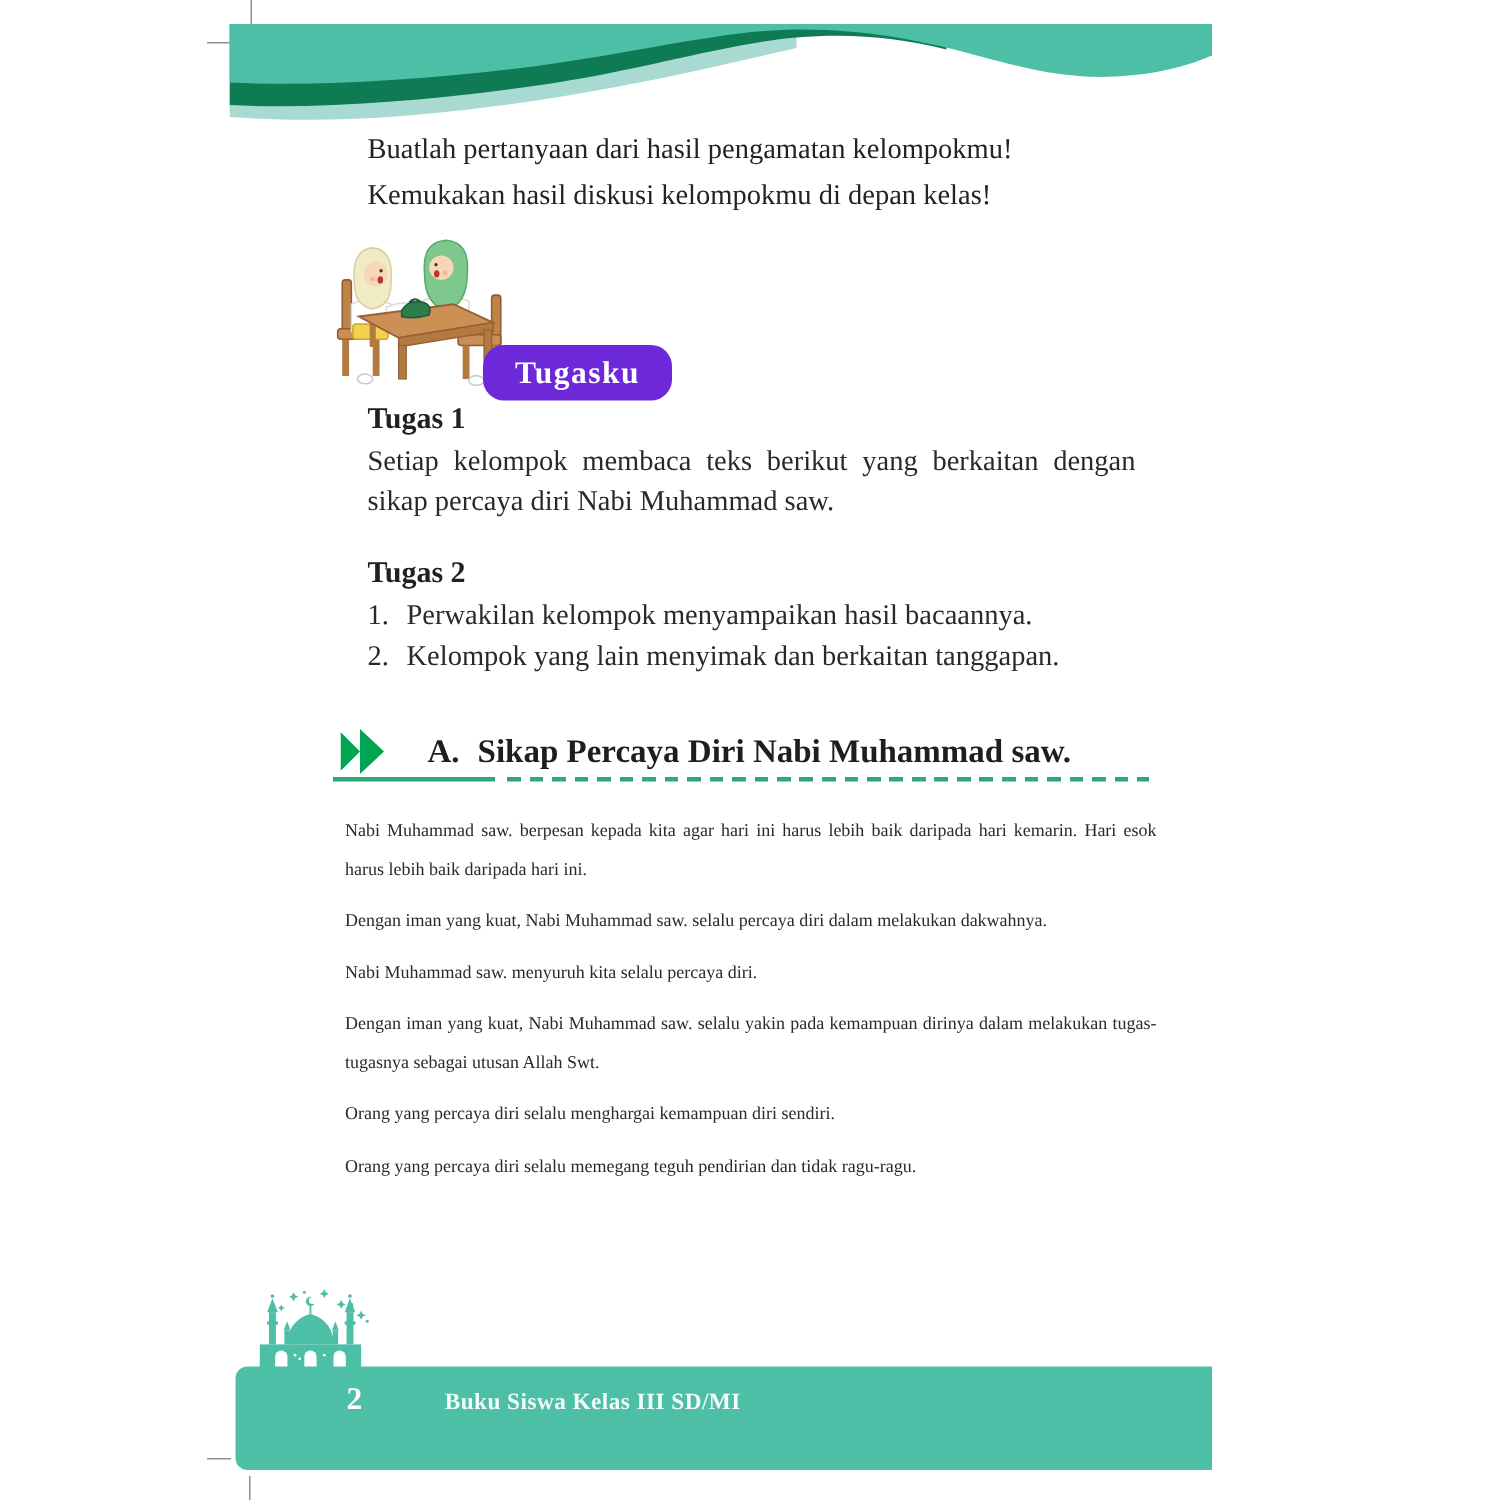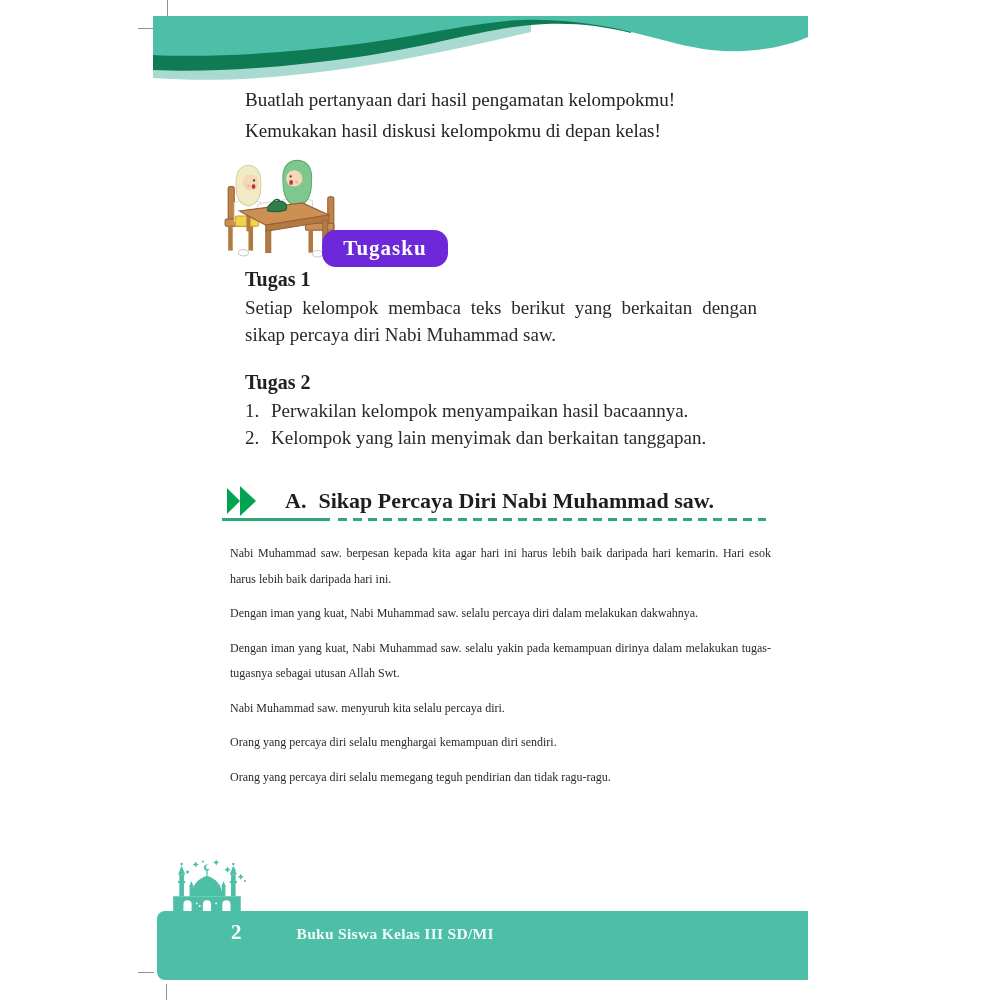--- a/index.html
+++ b/index.html
@@ -152,22 +152,22 @@
     </svg>
     <span id="section-label">A.</span>
     <span id="section-title">Sikap Percaya Diri Nabi Muhammad saw.</span>
   </div>
   <div id="rule-solid" class="abs"></div>
   <div id="rule-dashed" class="abs"></div>
 
   <div id="body-text" class="abs">
     <p>Nabi Muhammad saw. berpesan kepada kita agar hari ini harus lebih baik daripada hari kemarin. Hari esok harus lebih baik daripada hari ini.</p>
     <p>Dengan iman yang kuat, Nabi Muhammad saw. selalu percaya diri dalam melakukan dakwahnya.</p>
+    <p>Nabi Muhammad saw. menyuruh kita selalu percaya diri.</p>
     <p>Dengan iman yang kuat, Nabi Muhammad saw. selalu yakin pada kemampuan dirinya dalam melakukan tugas-tugasnya sebagai utusan Allah Swt.</p>
-    <p>Nabi Muhammad saw. menyuruh kita selalu percaya diri.</p>
     <p>Orang yang percaya diri selalu menghargai kemampuan diri sendiri.</p>
     <p>Orang yang percaya diri selalu memegang teguh pendirian dan tidak ragu-ragu.</p>
   </div>
 
   <svg id="mosque" class="abs" viewBox="0 0 84 52">
     <g fill="#4CBFA6">
       <rect x="8" y="37" width="66" height="15"></rect>
       <path d="M26,37 C26,26 32,20 41,17 C50,20 56,26 56,37 Z"></path>
       <rect x="40.4" y="11" width="1.2" height="6"></rect>
       <circle cx="41" cy="9" r="3"></circle>

